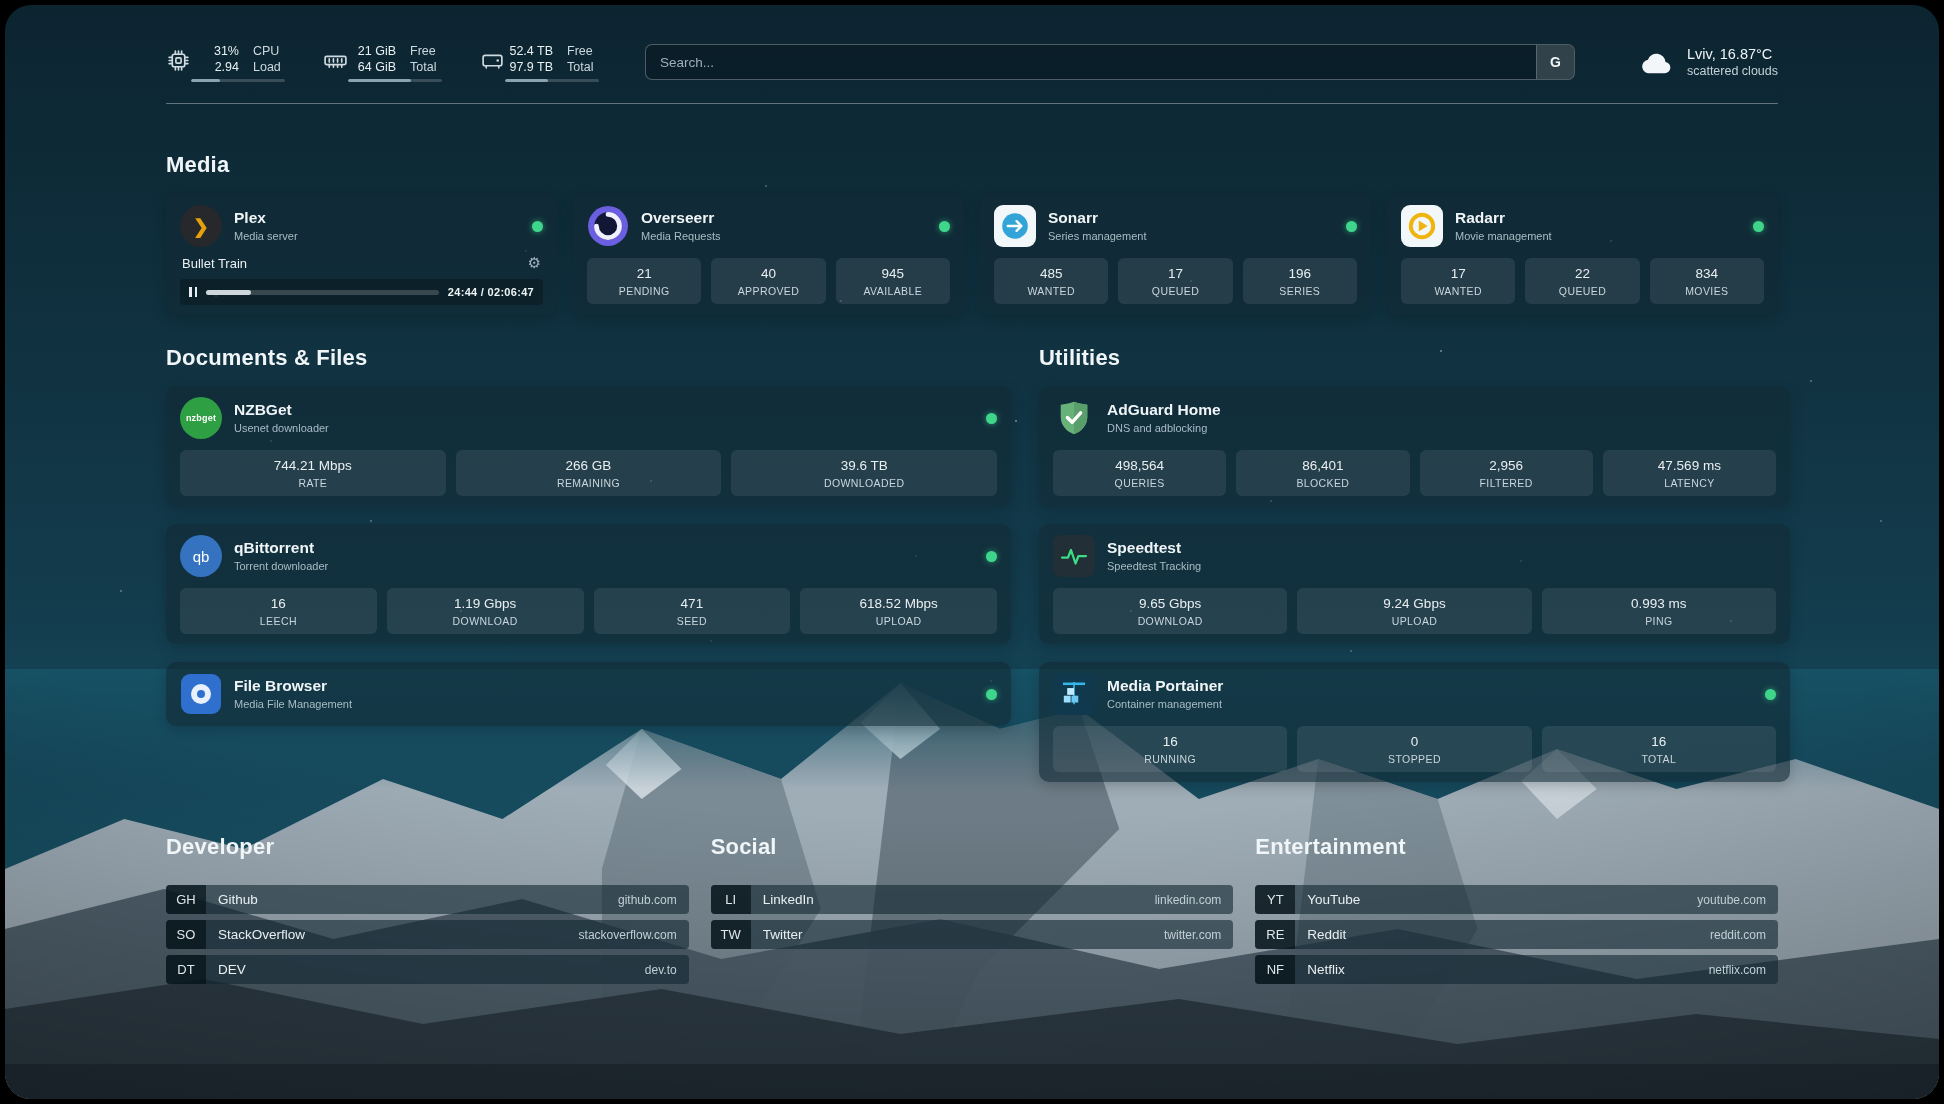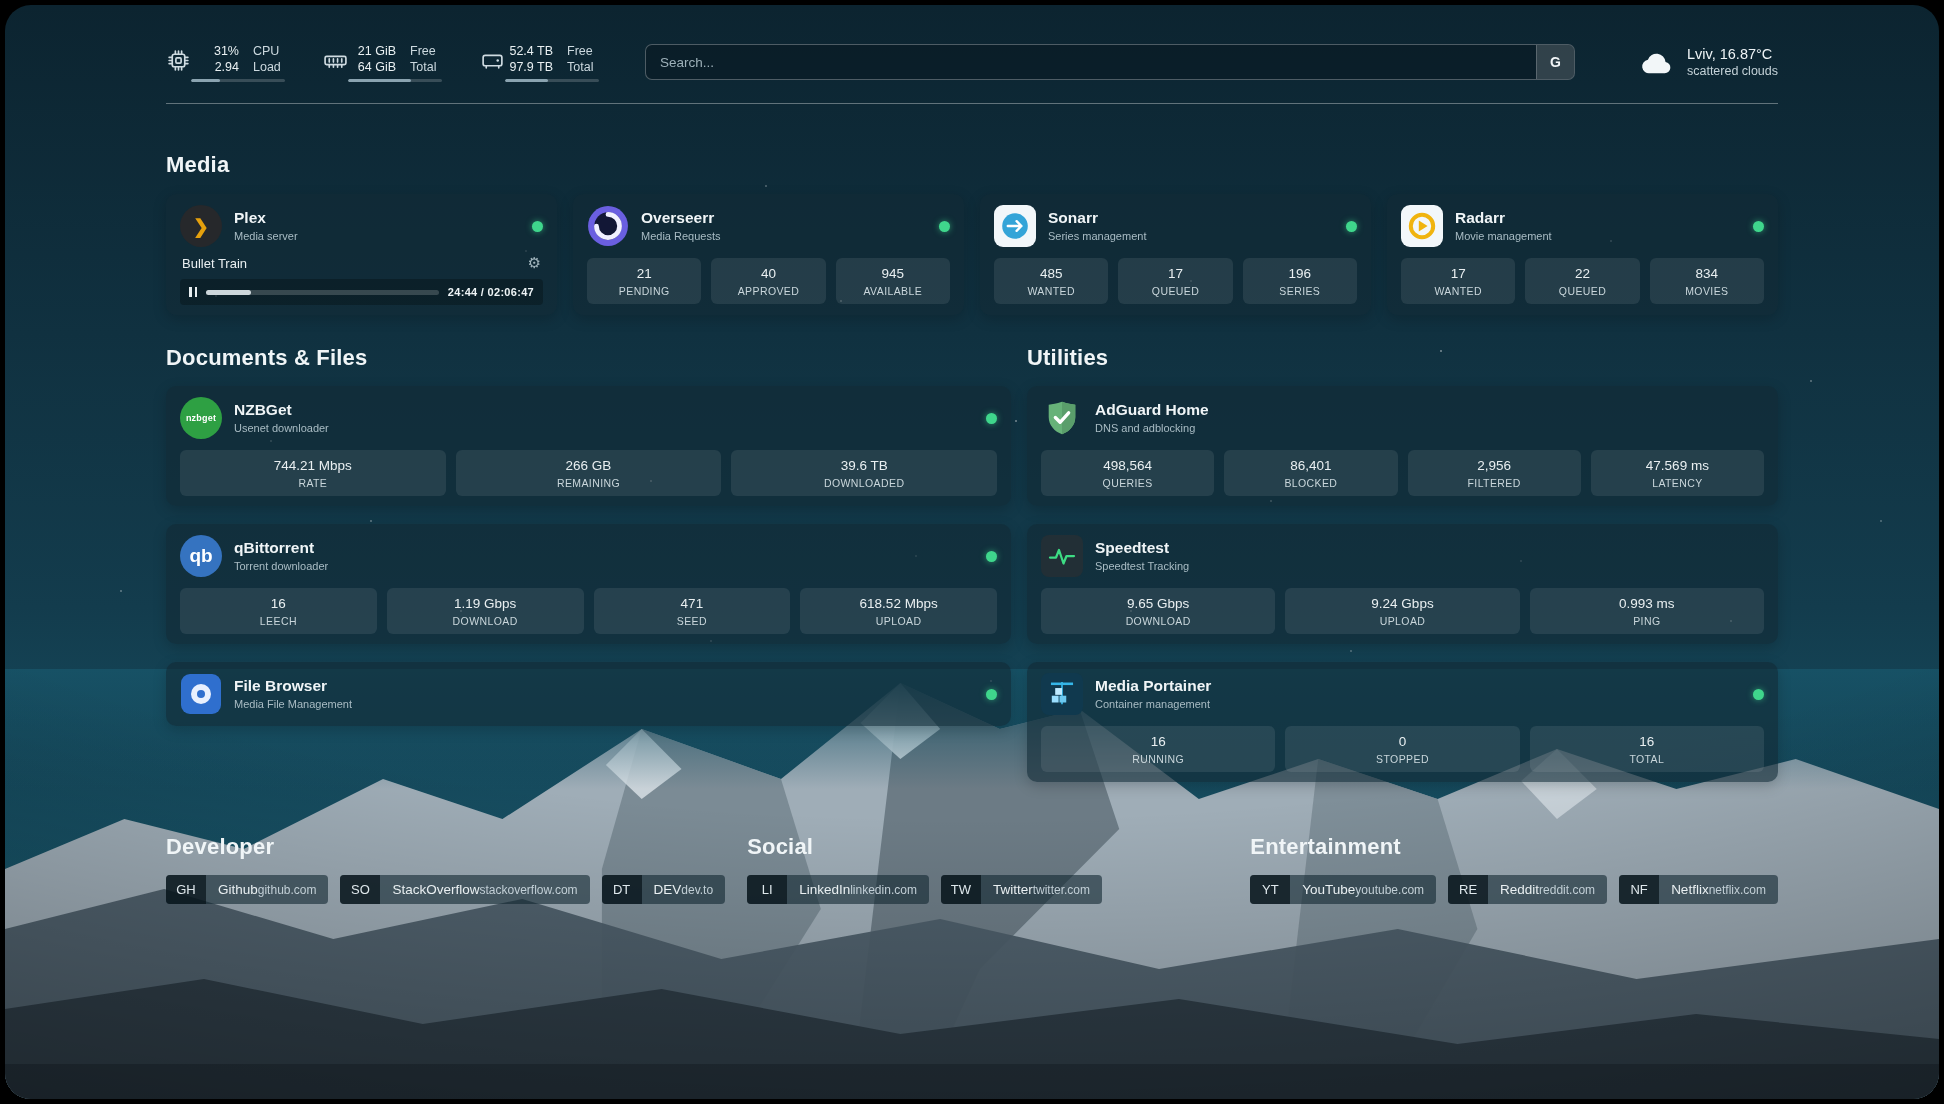--- a/index.html
+++ b/index.html
@@ -81,31 +81,31 @@
   .pfill{position:absolute;left:0;top:0;bottom:0;border-radius:3px;background:#cdd7db}
   .ptime{font-size:11px;font-weight:700;color:#eef4f6;letter-spacing:.3px}
 
   
   .plex-bg{background:#26282b;border-radius:50%}
   .plex-bg::before{content:"❯";color:#e5a00d;font-size:19px;font-weight:bold}
   .sonarr-bg,.radarr-bg{background:#f2f7fa;border-radius:9px}
   .nzbget-bg{background:#2ea043;border-radius:50%}
   .nzb-text{font-style:normal;font-size:9px;font-weight:700;color:#fff;letter-spacing:.2px}
   .qbit-bg{background:#3573c0;border-radius:50%}
-  .qb-text{font-style:normal;font-size:19px;font-weight:700;color:#fff}
+  .qb-text{font-style:normal;font-size:15px;font-weight:400;color:#fff}
   .speedtest-bg{background:#222f36;border-radius:8px}
   .portainer-bg{background:#10394e;border-radius:8px}
 
   
-  .two-col{display:grid;grid-template-columns:845px 751px;gap:16px;margin-top:30px}
+  .two-col{display:grid;grid-template-columns:845px 751px;gap:28px;margin-top:30px}
   .col-stack{display:flex;flex-direction:column;gap:18px;margin-top:15px}
 
   
   .bm-grid{display:grid;grid-template-columns:repeat(3,1fr);gap:22px;margin-top:52px}
-  .bm-rows{display:flex;flex-direction:row;gap:12px;margin-top:15px}
+  .bm-rows{display:flex;flex-direction:column;gap:6px;margin-top:25px}
   .bm-row{display:flex;align-items:center;height:29px;border-radius:4px;overflow:hidden;cursor:pointer;
     background:rgba(16,38,49,.6)}
   .bm-abbr{width:40px;align-self:stretch;display:flex;align-items:center;justify-content:center;
     background:rgba(5,16,22,.68);font-size:13px;color:#dfe8ec}
   .bm-name{margin-left:12px;font-size:13.5px;color:#e9eff1}
   .bm-url{margin-left:auto;margin-right:12px;font-size:12px;color:#c2cfd6}
 </style>
 </head>
 <body>
 

